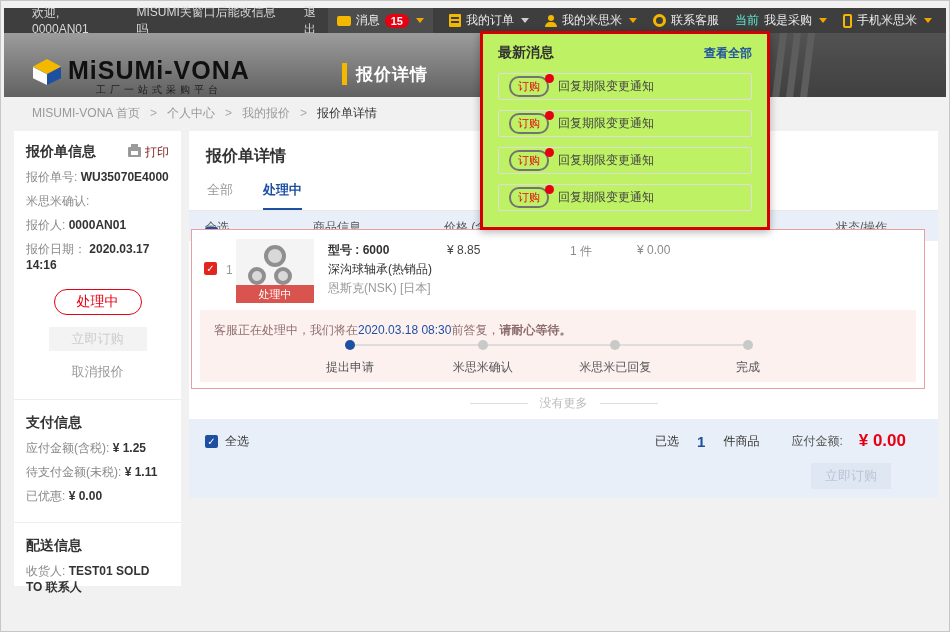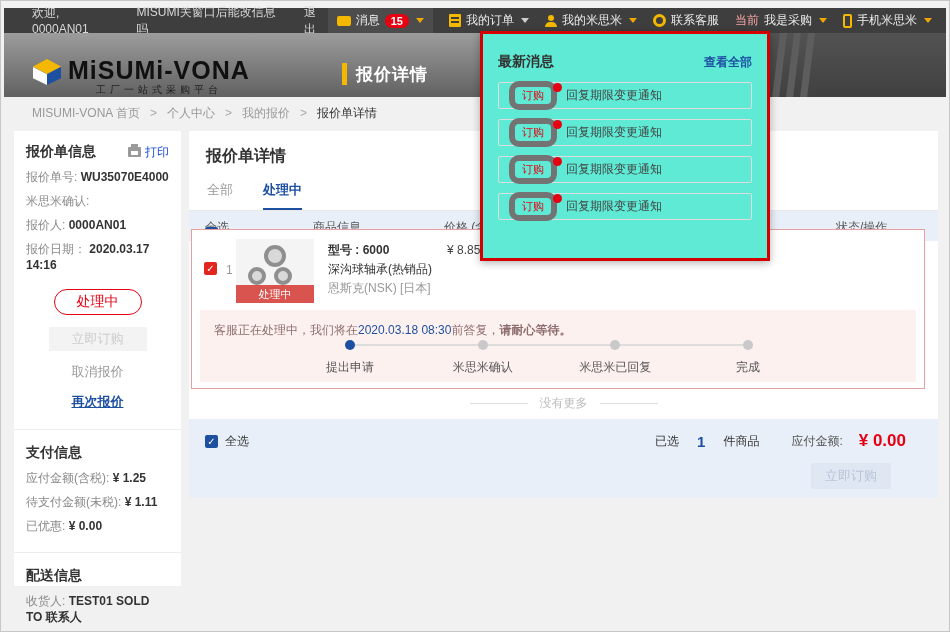--- a/index.html
+++ b/index.html
@@ -12,21 +12,21 @@
             display:flex; align-items:center; padding:0 14px 0 28px; font-size:12px; color:#d9d9d9; }
   .topbar .left { display:flex; gap:18px; align-items:center; }
   .topbar .right { margin-left:auto; display:flex; gap:16px; align-items:center; }
   .menu-item { display:flex; align-items:center; gap:5px; color:#ececec; cursor:pointer; white-space:nowrap; }
   .menu-item.msgs { background:#4c4c4c; padding:4px 9px; }
   .badge { background:#e60012; color:#fff; border-radius:8px; font-size:11px; line-height:14px;
            padding:0 6px; font-weight:bold; }
   .caret { width:0; height:0; border-left:4px solid transparent; border-right:4px solid transparent;
            border-top:5px solid #f0a800; margin-left:2px; }
   .caret.lt { border-top-color:#cfcfcf; }
-  .muted { color:#fca5a5; }
+  .muted { color:#5eead4; }
   .ic { position:relative; display:inline-block; }
   .ic-chat { width:14px; height:10px; background:#f5b800; border-radius:2px; }
   .ic-chat:after { content:""; position:absolute; left:2px; bottom:-3px; border:3px solid transparent; border-top-color:#f5b800; }
   .ic-list { width:12px; height:13px; background:#f5b800; border-radius:1px; }
   .ic-list:after { content:""; position:absolute; left:2px; right:2px; top:3px; height:2px;
                    background:#3e3e3e; box-shadow:0 4px 0 #3e3e3e; }
   .ic-person { width:12px; height:12px; }
   .ic-person:before { content:""; position:absolute; left:3px; top:0; width:6px; height:6px; border-radius:50%; background:#f5b800; }
   .ic-person:after { content:""; position:absolute; left:0; bottom:0; width:12px; height:5px; border-radius:6px 6px 0 0; background:#f5b800; }
   .ic-headset { width:13px; height:13px; border-radius:50%; border:3px solid #f5b800; }
@@ -58,21 +58,21 @@
   
   .breadcrumb { position:absolute; left:3px; top:96px; right:3px; height:32px; display:flex;
                 align-items:center; gap:10px; padding-left:28px; font-size:12px; color:#999; }
   .breadcrumb .sep { color:#aaa; }
   .breadcrumb .last { color:#333; }
 
   
   .sidebar { position:absolute; left:13px; top:130px; width:167px; height:455px; background:#fff; padding:12px; font-size:12px; }
   .side-head { display:flex; justify-content:space-between; align-items:center; }
   .side-title { font-size:14px; font-weight:bold; color:#333; }
-  .print { display:flex; align-items:center; gap:4px; color:#1d4ed8; cursor:pointer; }
+  .print { display:flex; align-items:center; gap:4px; color:#7f1d1d; cursor:pointer; }
   .ic-printer { width:13px; height:10px; background:#9a9a9a; border-radius:1px; }
   .ic-printer:before { content:""; position:absolute; left:3px; top:-3px; width:7px; height:3px; background:#9a9a9a; }
   .ic-printer:after { content:""; position:absolute; left:3px; top:4px; width:7px; height:4px; background:#fff; }
   .f { margin-top:8px; line-height:16px; }
   .fl { color:#8a8a8a; }
   .fv { color:#333; font-weight:bold; }
   .status-pill { width:88px; height:26px; margin:16px auto 0; border:1px solid #e60012; border-radius:15px;
                  color:#e60012; font-size:14px; display:flex; align-items:center; justify-content:center; }
   .btn-gray { width:98px; height:24px; margin:12px auto 0; background:#f3f3f3; color:#ccc; font-size:13px;
               display:flex; align-items:center; justify-content:center; }
@@ -132,29 +132,29 @@
   .bottom-bar { position:absolute; left:0; right:0; bottom:0; height:79px; background:#e9eff8; }
   .bb-left { position:absolute; left:16px; top:14px; display:flex; gap:7px; align-items:center; font-size:12px; color:#333; }
   .bb-right { position:absolute; right:32px; top:12px; display:flex; align-items:center; gap:16px; font-size:12px; color:#333; }
   .bb-count { color:#1e50a2; font-size:15px; font-weight:bold; padding:0 2px; }
   .bb-paylabel { margin-left:16px; color:#555; }
   .bb-payval { color:#e60012; font-size:17px; font-weight:bold; }
   .bb-btn { position:absolute; right:47px; top:44px; width:80px; height:26px; background:#dfe7f3; color:#b9c4d6;
             font-size:13px; display:flex; align-items:center; justify-content:center; }
 
   
-  .msg-dropdown { position:absolute; left:479px; top:30px; width:290px; height:230px; background:#5eead4;
-                  border:3px solid #d40000; box-shadow:0 2px 8px rgba(0,0,0,.3); z-index:50; padding:18px 15px; }
+  .msg-dropdown { position:absolute; left:479px; top:30px; width:290px; height:199px; background:#bef264;
+                  border:3px solid #d40000; box-shadow:0 2px 8px rgba(0,0,0,.3); z-index:50; padding:9px 15px; }
   .md-head { display:flex; justify-content:space-between; align-items:center; height:20px; }
   .md-title { font-size:14px; font-weight:bold; color:#333; }
   .md-viewall { font-size:12px; color:#1e50a2; font-weight:bold; cursor:pointer; }
   .msg-item { position:relative; margin-top:10px; height:27px; border:1px solid #ddd; border-radius:2px;
               display:flex; align-items:center; padding:0 10px; cursor:pointer; }
   .msg-item:first-of-type { margin-top:9px; }
-  .pill { border:6px solid #737373; color:#e60012; border-radius:10px; font-size:11px; padding:1px 7px; white-space:nowrap; }
+  .pill { border:2px solid #737373; color:#e60012; border-radius:10px; font-size:11px; padding:1px 7px; white-space:nowrap; }
   .reddot { width:9px; height:9px; border-radius:50%; background:#e60012; position:relative; top:-8px; left:-4px; }
   .msg-text { font-size:12px; color:#444; margin-left:0; white-space:nowrap; }
 </style>
 </head>
 <body>
 
 <div class="page">
 
   <div class="topbar">
     <div class="left">
@@ -249,21 +249,20 @@
       <span class="fl">报价人:</span>
       <span class="fv">0000AN01</span>
     </div>
     <div class="f">
       <span class="fl">报价日期：</span>
       <span class="fv">2020.03.17 14:16</span>
     </div>
     <div class="status-pill">处理中</div>
     <div class="btn-gray">立即订购</div>
     <div class="cancel-link">取消报价</div>
-    <div class="requote-link">再次报价</div>
 
     <div class="side-divider"></div>
     <div class="side-title">支付信息</div>
     <div class="f">
       <span class="fl">应付金额(含税):</span>
       <span class="fv">¥ 1.25</span>
     </div>
     <div class="f">
       <span class="fl">待支付金额(未税):</span>
       <span class="fv">¥ 1.11</span>

